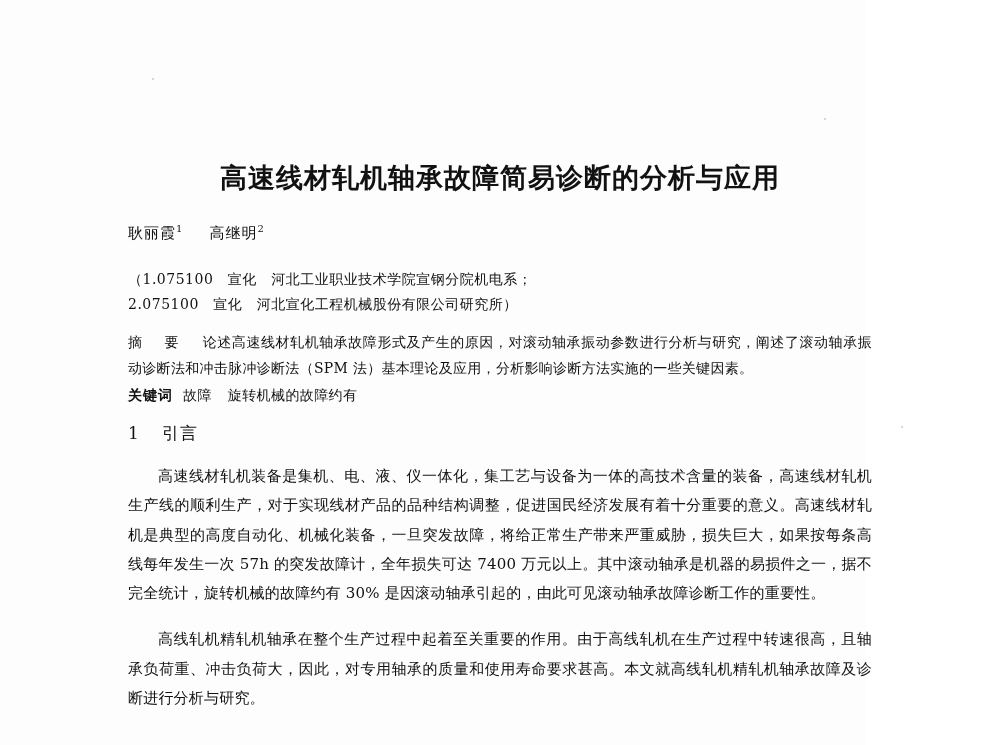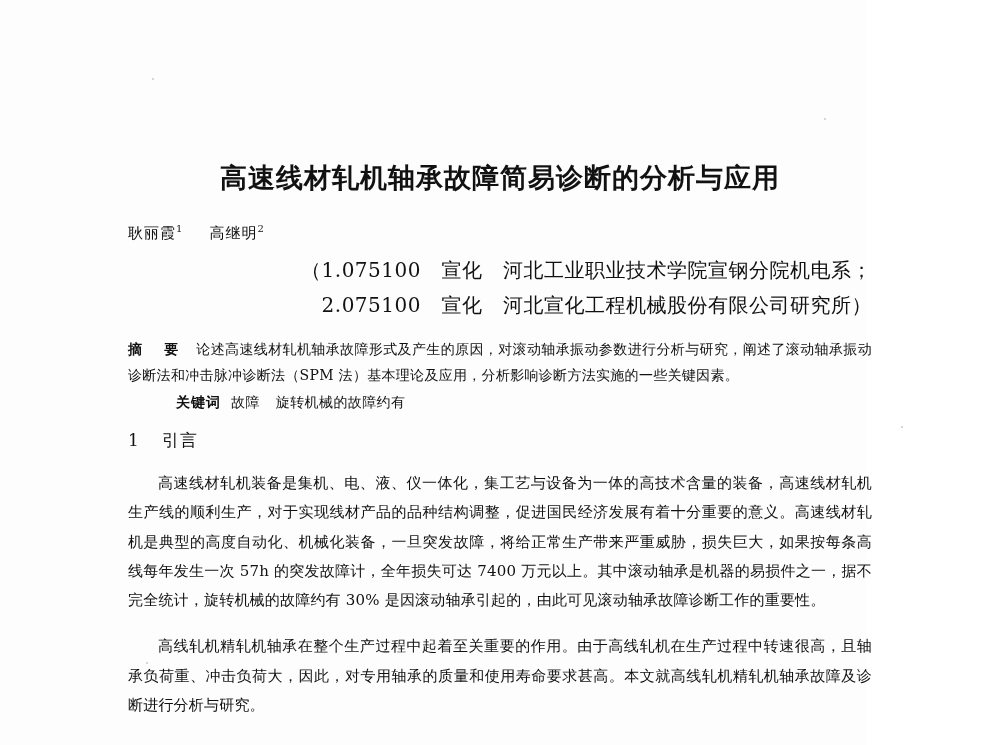--- a/index.html
+++ b/index.html
@@ -44,49 +44,48 @@
   }
   .authors .sup {
     font-size: 10px;
     vertical-align: super;
   }
   .author-gap {
     display: inline-block;
     width: 26px;
   }
   .affil {
-    margin-top: 10px;
-    text-align: right;
-    font-size: 20px;
+    margin-top: 24px;
+    text-align: left;
+    font-size: 14px;
     line-height: 1.75;
     letter-spacing: 0.5px;
   }
   .abstract {
     margin-top: 14px;
     font-size: 14px;
     line-height: 1.82;
     text-align: justify;
     letter-spacing: 0.3px;
   }
   .abstract .lbl {
-    font-weight: bold;
+    font-weight: normal;
     letter-spacing: 4px;
-    margin-right: 14px;
+    margin-right: 20px;
   }
   .keywords {
     margin-top: 2px;
     font-size: 14px;
     line-height: 1.8;
     letter-spacing: 0.4px;
   }
   .keywords .lbl {
     font-weight: bold;
     margin-right: 10px;
     letter-spacing: 1px;
-    margin-left: 48px;
   }
   .keywords .kw {
     margin-right: 16px;
   }
   .section-head {
     margin-top: 14px;
     font-size: 17px;
     font-weight: normal;
     letter-spacing: 1px;
   }

